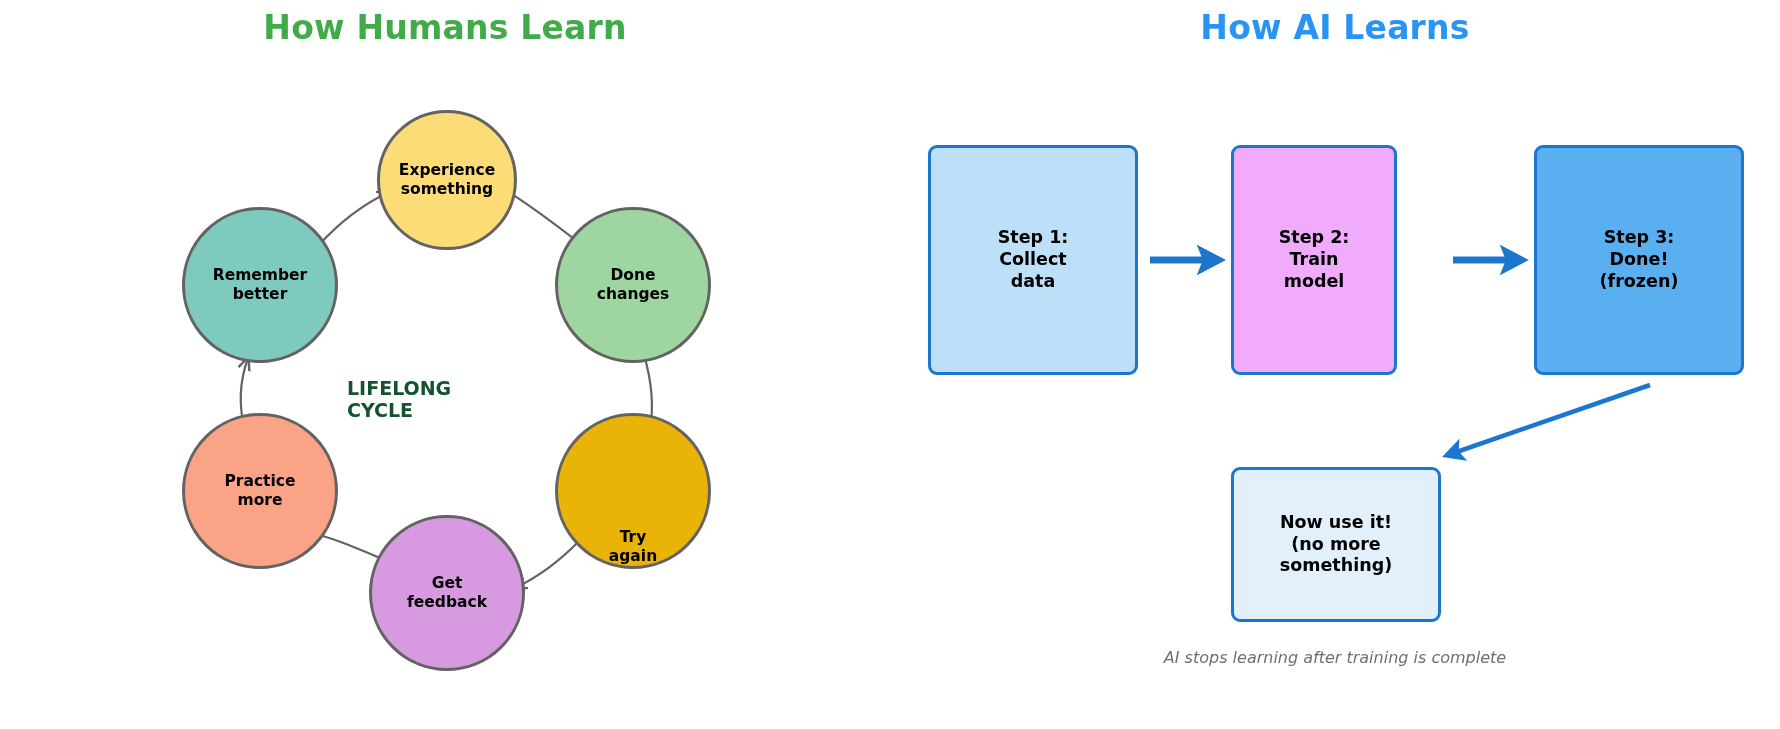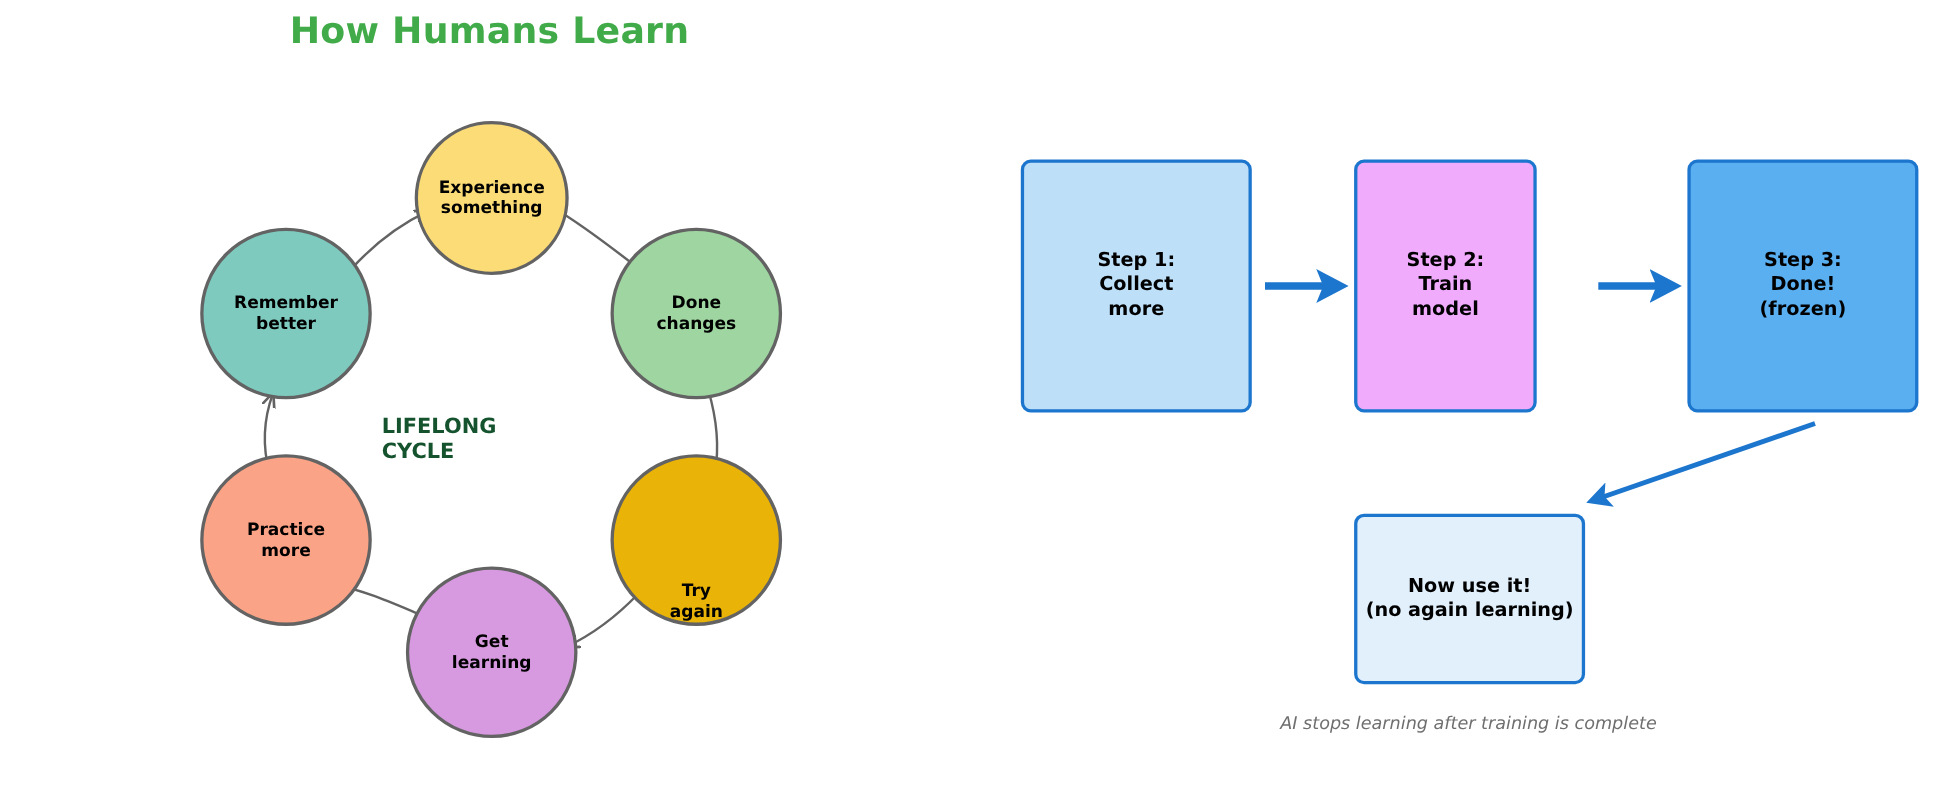--- a/index.html
+++ b/index.html
@@ -90,38 +90,39 @@
       <div class="node-circle" style="left: 555px; top: 207px; width: 156px; height: 156px; background: rgb(158, 213, 160);">
         <span>Done
 changes</span>
       </div>
       <div class="node-circle" style="left: 555px; top: 413px; width: 156px; height: 156px; background: #eab308; align-items: flex-end;">
         <span>Try
 again</span>
       </div>
       <div class="node-circle" style="left: 369px; top: 515px; width: 156px; height: 156px; background: rgb(215, 154, 224);">
         <span>Get
-learning</span>
+feedback</span>
       </div>
       <div class="node-circle" style="left: 182px; top: 413px; width: 156px; height: 156px; background: rgb(251, 163, 134);">
         <span>Practice
 more</span>
       </div>
       <div class="node-circle" style="left: 182px; top: 207px; width: 156px; height: 156px; background: rgb(126, 202, 191);">
         <span>Remember
 better</span>
       </div>
     </div>
 
   <div id="cycle-center-label" style="left: 347px; top: 378px; width: 200px;">LIFELONG
 CYCLE</div>
 </div>
 
 <div class="panel" id="ai-panel">
 
+  <div class="panel-title" id="ai-title">How AI Learns</div>
 
   <svg class="svg-layer" id="ai-arrows" viewBox="0 0 890 729" preserveAspectRatio="none">
     <defs>
       <marker id="blue-head" markerWidth="4.4" markerHeight="4.4" refX="3.2" refY="2.2" orient="auto" markerUnits="strokeWidth">
         <path d="M0,0 L4.2,2.2 L0,4.4 L0.9,2.2 Z" fill="#1d76cd"></path>
       </marker>
       <marker id="blue-head-thin" markerWidth="5.2" markerHeight="5.2" refX="3.6" refY="2.6" orient="auto" markerUnits="strokeWidth">
         <path d="M0,0 L5,2.6 L0,5.2 L1.1,2.6 Z" fill="#1d76cd"></path>
       </marker>
     </defs>
@@ -129,32 +130,32 @@
         <line x1="260" y1="260" x2="329" y2="260" stroke="#1d76cd" stroke-width="7" marker-end="url(#blue-head)"></line>
         <line x1="563" y1="260" x2="632" y2="260" stroke="#1d76cd" stroke-width="7" marker-end="url(#blue-head)"></line>
         <line x1="760" y1="385" x2="558" y2="455" stroke="#1d76cd" stroke-width="4.5" marker-end="url(#blue-head-thin)"></line>
       </g>
   </svg>
 
   <div id="ai-boxes">
       <div class="ai-box" style="left: 38px; top: 145px; width: 210px; height: 230px; background: rgb(189, 223, 248); border-color: rgb(29, 118, 205);">
         <span>Step 1:
 Collect
-more</span>
+data</span>
       </div>
       <div class="ai-box" style="left: 341px; top: 145px; width: 166px; height: 230px; background: #f0abfc; border-color: rgb(29, 118, 205);">
         <span>Step 2:
 Train
 model</span>
       </div>
       <div class="ai-box" style="left: 644px; top: 145px; width: 210px; height: 230px; background: rgb(90, 175, 240); border-color: rgb(29, 118, 205);">
         <span>Step 3:
 Done!
 (frozen)</span>
       </div>
       <div class="ai-box" style="left: 341px; top: 467px; width: 210px; height: 155px; background: rgb(226, 240, 252); border-color: rgb(29, 118, 205);">
         <span>Now use it!
-(no again learning)</span>
+(no more something)</span>
       </div>
     </div>
 
   <div id="ai-caption" style="top: 648px;">AI stops learning after training is complete</div>
 </div>
 
 </body></html>

